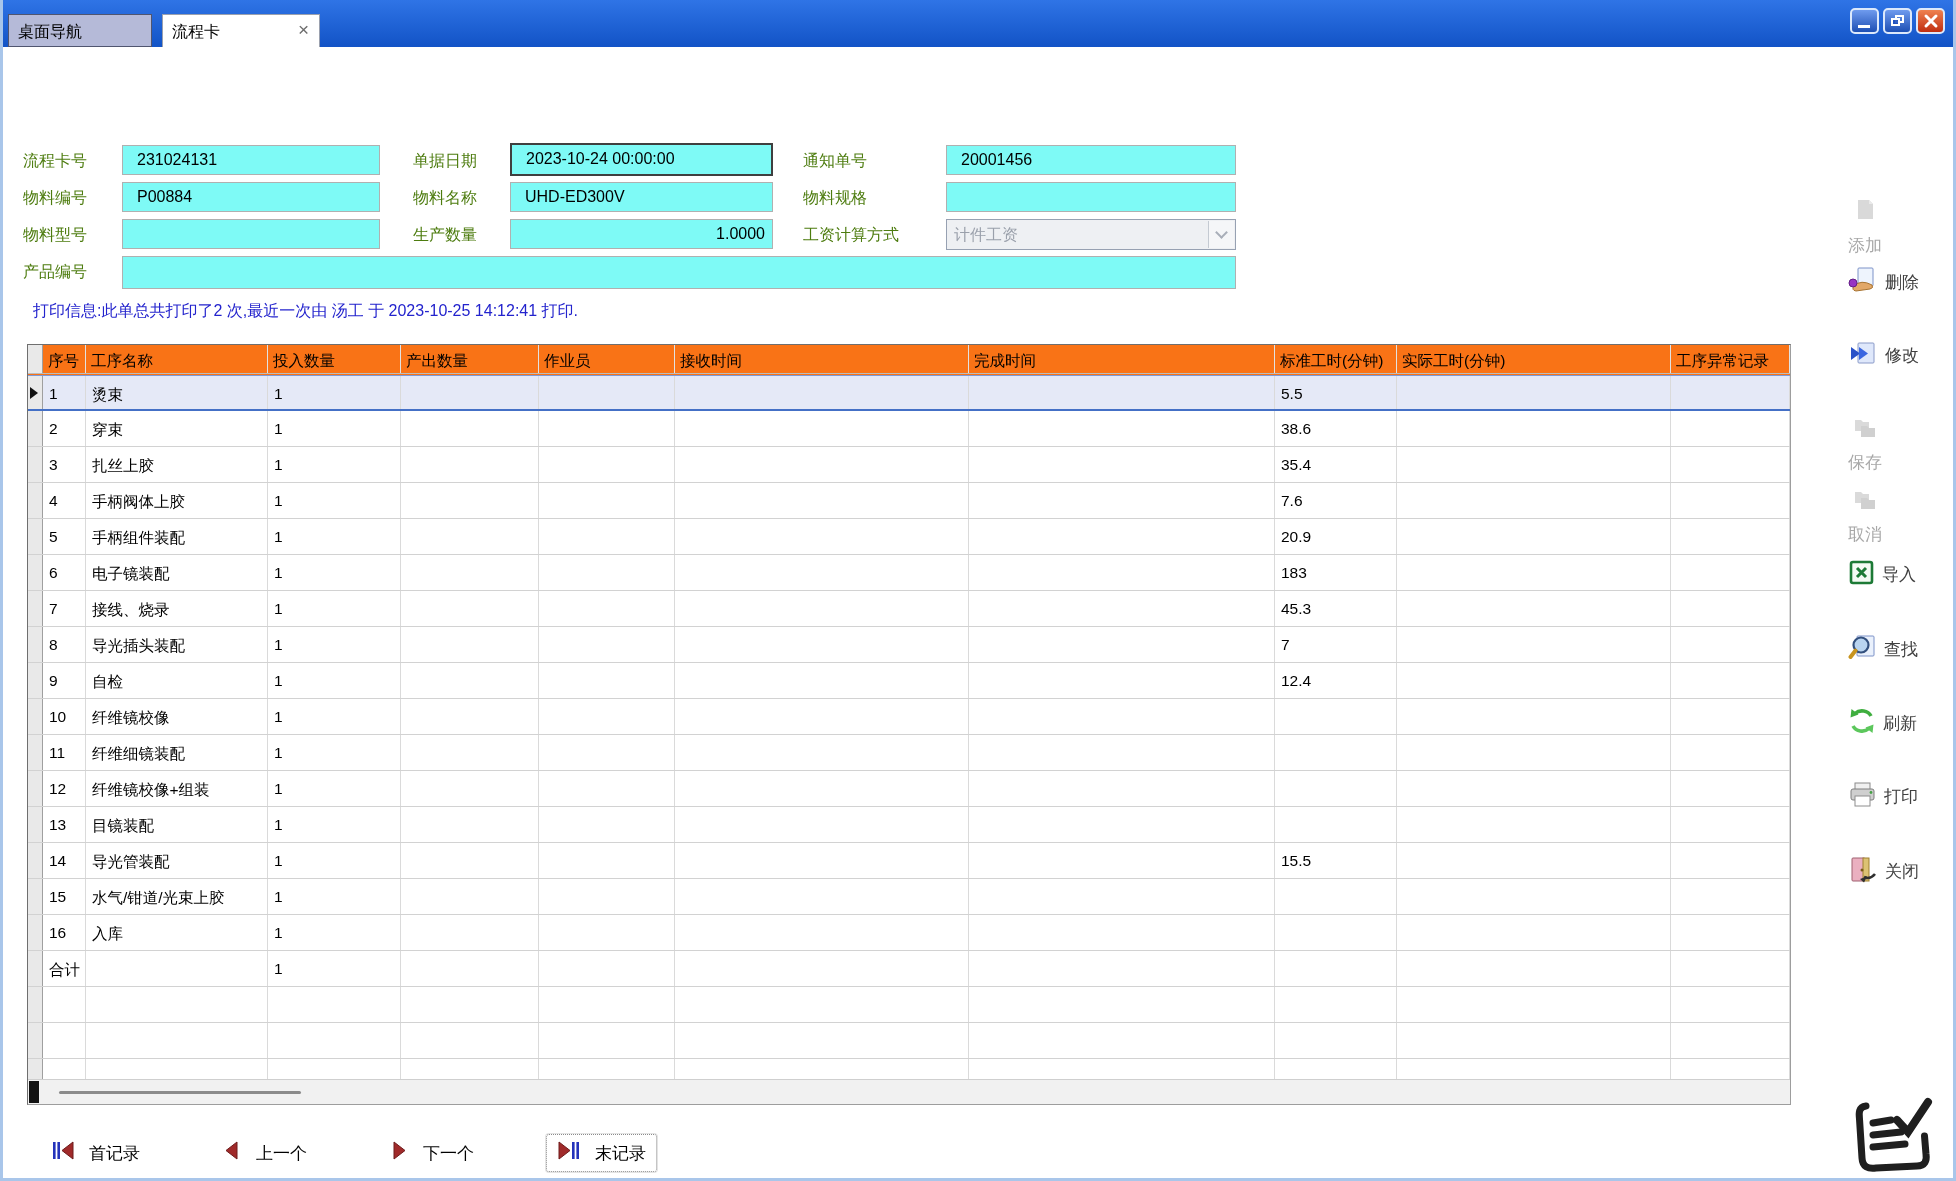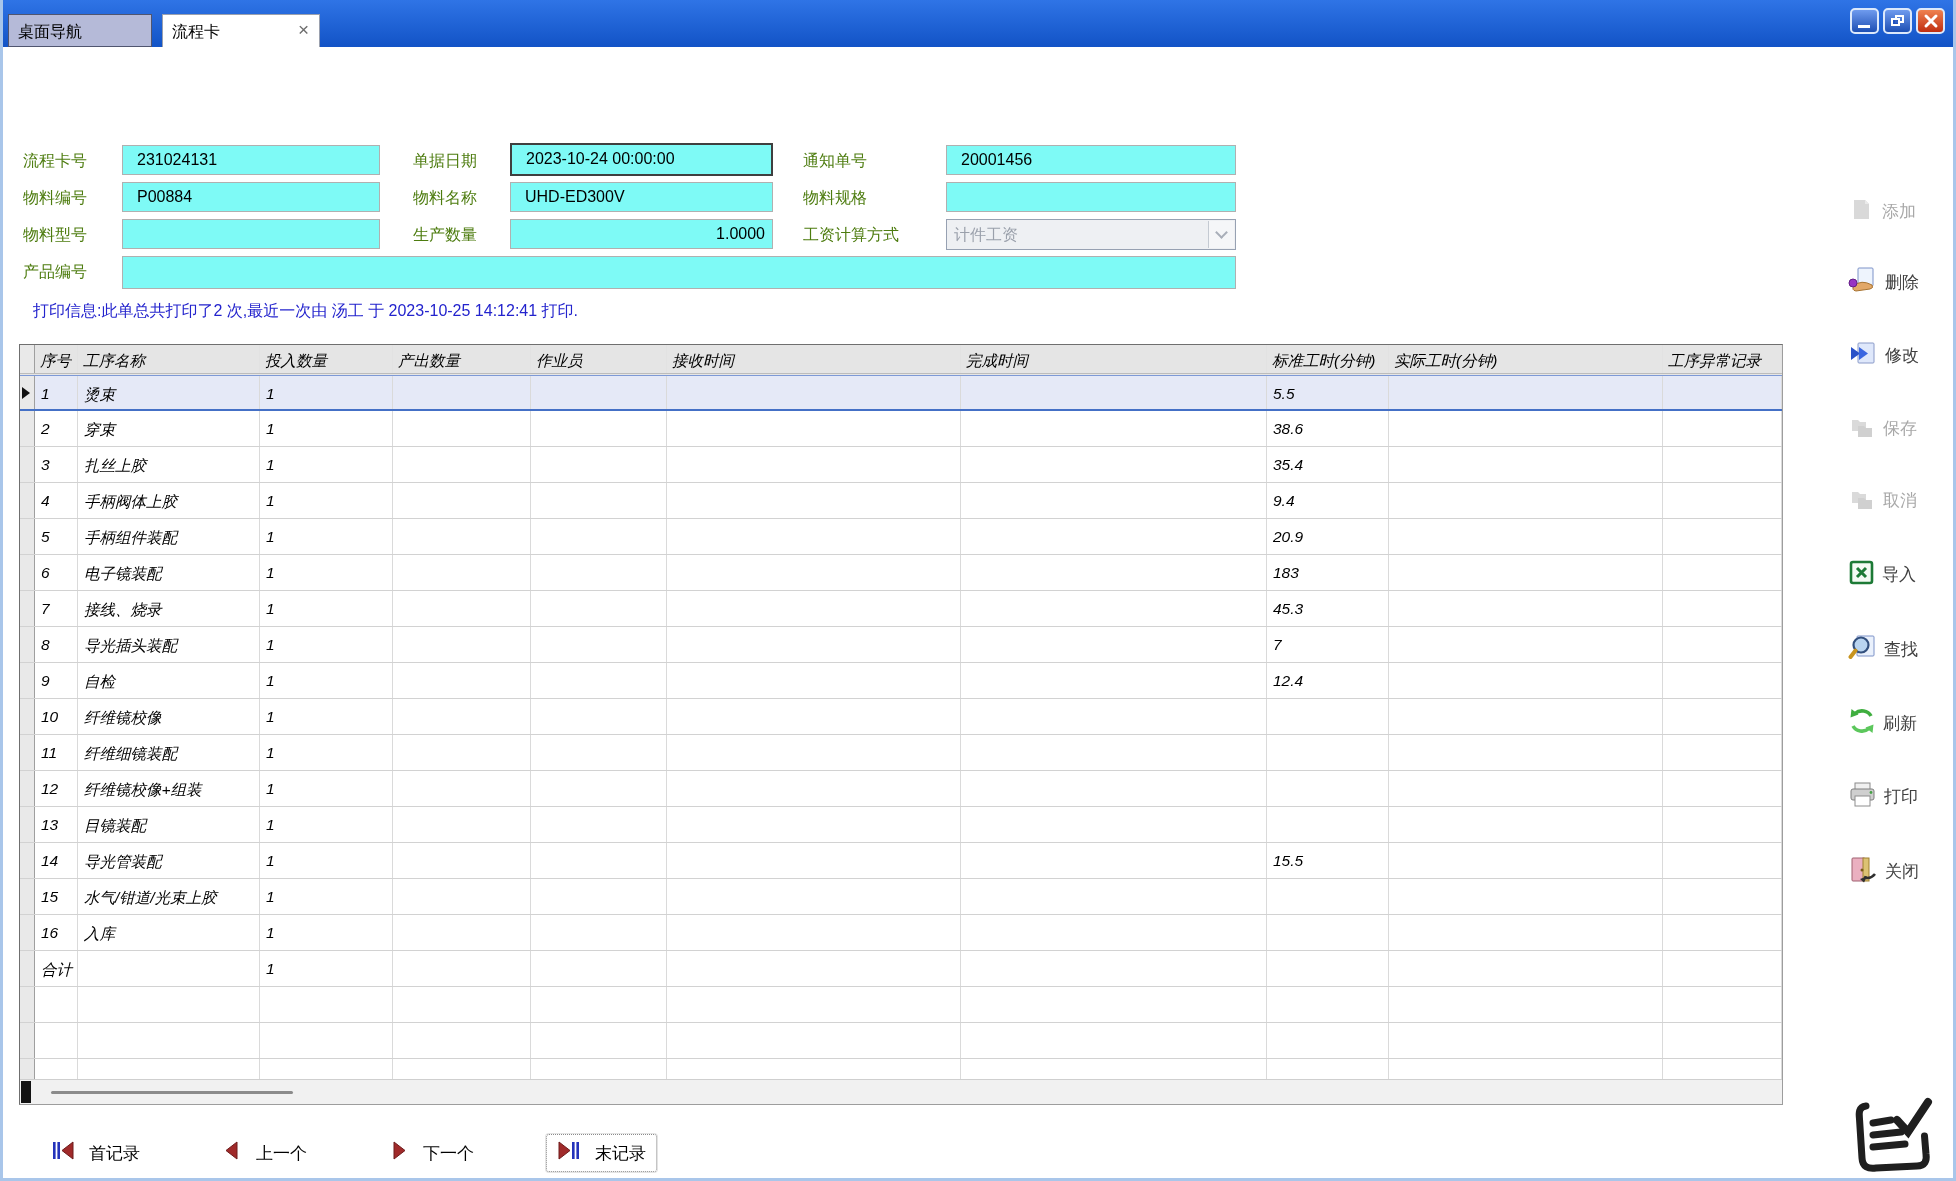--- a/index.html
+++ b/index.html
@@ -30,42 +30,42 @@
   .fld-focused { border:2px solid #3f3f3f; }
   .fld-num { text-align:right; }
   .dd { position:absolute; height:31px; background:#eef0f3; border:1px solid #97a1b2; color:#9aa0ab;
         font-size:16px; padding:5px 7px 0 7px; }
   .dd-btn { position:absolute; right:1px; top:1px; bottom:1px; width:26px; background:#f5f6f8;
             border-left:1px solid #c4cad2; display:flex; align-items:center; justify-content:center; }
   .chev { width:9px; height:9px; border-right:2px solid #a8aeb8; border-bottom:2px solid #a8aeb8;
           transform:rotate(45deg); margin-top:-4px; }
   .printinfo { position:absolute; left:30px; top:301px; font-size:16px; color:var(--info-blue,#2323cd); white-space:nowrap; }
   
-  .table-wrap { position:absolute; left:16px; top:344px; width:1764px; height:761px; background:#e5e5e5;
+  .table-wrap { position:absolute; left:24px; top:344px; width:1764px; height:761px; background:#f97316;
                 border-top:1px solid #6f6f6f; border-left:1px solid #6f6f6f;
-                border-right:1px solid #9d9d9d; border-bottom:1px solid #9d9d9d; overflow:hidden;font-style:italic; }
+                border-right:1px solid #9d9d9d; border-bottom:1px solid #9d9d9d; overflow:hidden; }
   .thead { display:flex; height:29px; border-bottom:1px solid #bcbcbc; }
   .th { font-size:15.5px; padding:6px 0 0 5px; border-right:1px solid #e2e2e2; white-space:nowrap; overflow:hidden; flex:none; }
   .stub { width:15px; background:#e9e9e9; border-right:1px solid #9f9f9f; flex:none; }
   .tbody { position:absolute; left:0; top:30px; width:100%; height:705px; overflow:hidden; }
   .trow { display:flex; height:36px; border-bottom:1px solid #d2d2d2; background:#fff; }
   .trow-sel { background:var(--selected-row,#e5e9f7); border-top:1px solid #7d99d6; border-bottom:2px solid #4470c6; }
   .rowhdr { width:15px; background:#e9e9e9; border-right:1px solid #9f9f9f; flex:none; position:relative; }
   .rowmark { position:absolute; left:2px; top:11px; width:0; height:0;
              border-left:8px solid #111; border-top:6px solid transparent; border-bottom:6px solid transparent; }
   .td { font-size:15.5px; padding:9px 0 0 6px; border-right:1px solid #dadada; white-space:nowrap; overflow:hidden; flex:none; }
   .c0{width:43px}.c1{width:182px}.c2{width:133px}.c3{width:138px}.c4{width:136px}
   .c5{width:294px}.c6{width:306px}.c7{width:122px}.c8{width:274px}.c9{width:119px}
   .hscroll { position:absolute; left:0; bottom:0; width:100%; height:25px; background:#f1f1f1; border-top:1px solid #cfcfcf; }
   .hs-block { position:absolute; left:1px; top:1px; width:10px; height:22px; background:#121212; }
   .hs-thumb { position:absolute; left:31px; top:11px; width:242px; height:3px; background:#8b8b8b; border-radius:2px; }
   
   .tool { position:absolute; left:1845px; display:flex; align-items:center; gap:7px; cursor:pointer; }
   .tool .tlabel { font-size:17px; color:#404040; }
-  .tool-disabled { cursor:default; }
+  .tool-disabled { cursor:default;flex-direction:column; }
   .tool-disabled .tlabel { color:#a8a8a8; }
   
   .nav { position:absolute; left:38px; top:1134px; display:flex; align-items:center; gap:62px; }
   .navbtn { display:flex; align-items:center; gap:14px; font-size:17px; color:#000; cursor:pointer; padding:5px 10px; }
   .navbtn-focused { border:1px dotted #8b8b8b; border-radius:3px; box-shadow:0 0 0 1px #e3e3e3; }
   .sketch { position:absolute; left:1842px; top:1090px; }
 </style>
 </head>
 <body>
 
@@ -182,21 +182,21 @@
         </div>
         <div class="trow">
           <div class="rowhdr"></div>
           <div class="td c0">4</div>
           <div class="td c1">手柄阀体上胶</div>
           <div class="td c2">1</div>
           <div class="td c3"></div>
           <div class="td c4"></div>
           <div class="td c5"></div>
           <div class="td c6"></div>
-          <div class="td c7">9.4</div>
+          <div class="td c7">7.6</div>
           <div class="td c8"></div>
           <div class="td c9"></div>
         </div>
         <div class="trow">
           <div class="rowhdr"></div>
           <div class="td c0">5</div>
           <div class="td c1">手柄组件装配</div>
           <div class="td c2">1</div>
           <div class="td c3"></div>
           <div class="td c4"></div>

